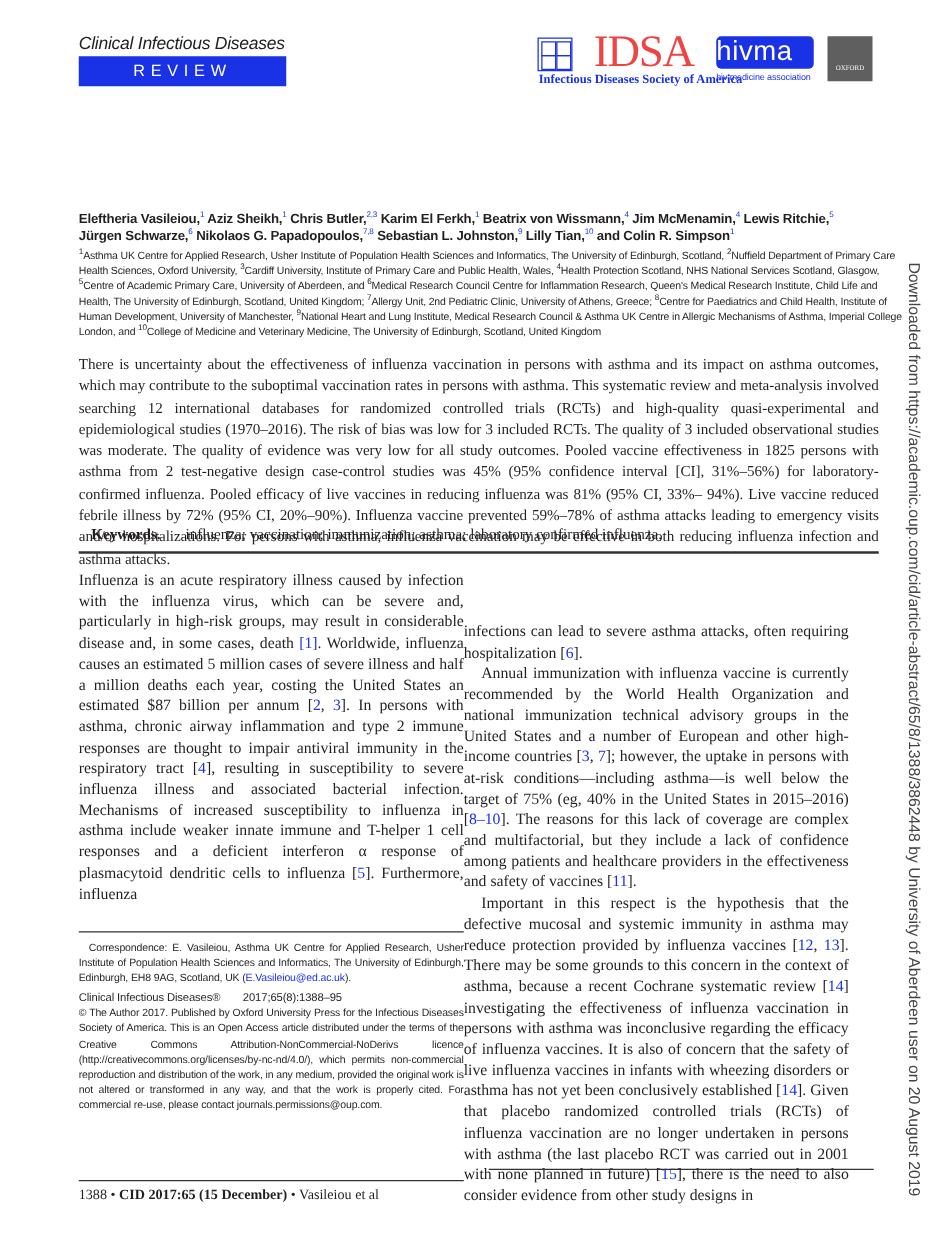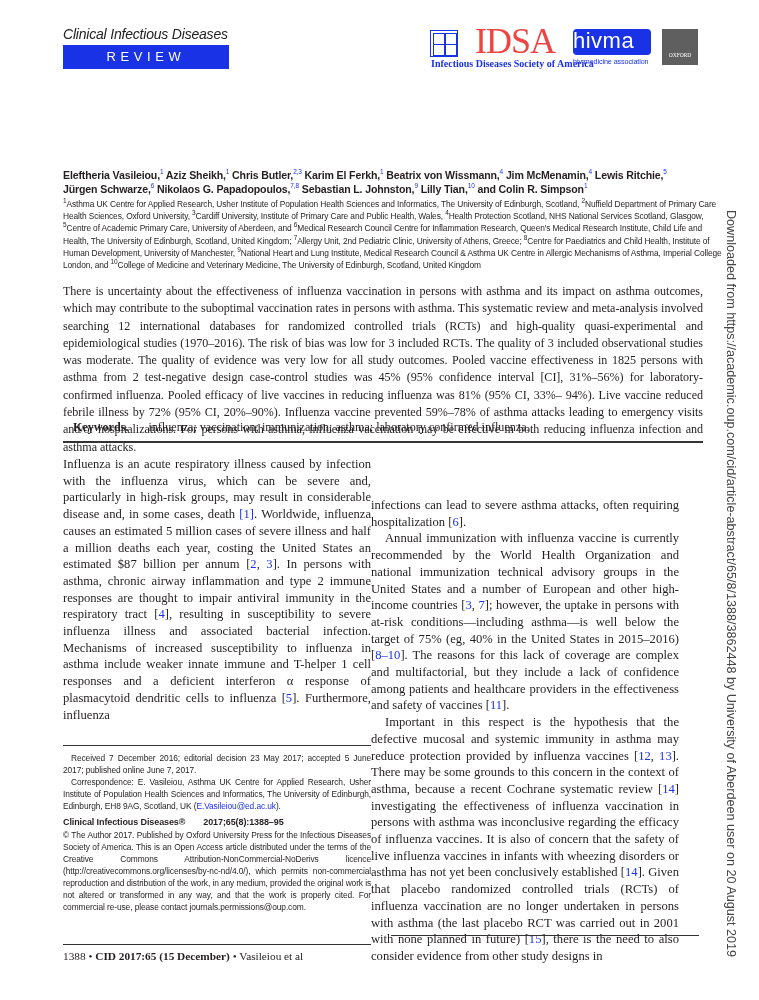--- a/index.html
+++ b/index.html
@@ -40,21 +40,21 @@
   #col-left { left: 63px; top: 456px; }
   #col-right { left: 371px; top: 470px; margin-top: 27px; }
   .col p { margin: 0; }
   .col p.indent { text-indent: 14px; }
   .ref { color: #1a32e6; }
 
   #foot-rule { position: absolute; left: 63px; top: 745px; width: 308px; height: 1px; background: #333; }
   #footnotes { position: absolute; left: 63px; top: 752px; width: 308px; font-size: 8.4px; line-height: 12.1px; text-align: justify; letter-spacing: -0.1px; }
   #footnotes p { margin: 0; }
   #footnotes p.ind { text-indent: 8px; }
-  #cite-line { margin-top: 4px !important; font-weight: bold; font-size: 9px; }
+  #cite-line { margin-top: 4px !important; font-weight: normal; font-size: 9px; }
   #cite-line .ref-val { margin-left: 18px; }
   #footnotes .email { color: #1a32e6; }
 
   #rule-bottom-right { position: absolute; left: 391px; top: 935px; width: 308px; height: 1px; background: #333; }
   #rule-bottom-left { position: absolute; left: 63px; top: 944px; width: 308px; height: 1px; background: #333; }
   #page-footer { position: absolute; left: 63px; top: 950px; font-size: 11.3px; white-space: nowrap; }
   #page-footer b { font-weight: bold; }
 
   #download-note { position: absolute; left: 738px; top: 210px; width: 600px; transform-origin: 0 0; transform: rotate(90deg); font-size: 12.6px; color: #444; white-space: nowrap; }
 </style>
@@ -102,21 +102,20 @@
 </div>
 
 <div id="col-right" class="col serif">
   <p><span>infections can lead to severe asthma attacks, often requiring hospitalization [</span><span class="ref">6</span><span>].</span></p>
   <p class="indent"><span>Annual immunization with influenza vaccine is currently recommended by the World Health Organization and national immunization technical advisory groups in the United States and a number of European and other high-income countries [</span><span class="ref">3</span><span>, </span><span class="ref">7</span><span>]; however, the uptake in persons with at-risk conditions—including asthma—is well below the target of 75% (eg, 40% in the United States in 2015–2016) [</span><span class="ref">8–10</span><span>]. The reasons for this lack of coverage are complex and multifactorial, but they include a lack of confidence among patients and healthcare providers in the effectiveness and safety of vaccines [</span><span class="ref">11</span><span>].</span></p>
   <p class="indent"><span>Important in this respect is the hypothesis that the defective mucosal and systemic immunity in asthma may reduce protection provided by influenza vaccines [</span><span class="ref">12</span><span>, </span><span class="ref">13</span><span>]. There may be some grounds to this concern in the context of asthma, because a recent Cochrane systematic review [</span><span class="ref">14</span><span>] investigating the effectiveness of influenza vaccination in persons with asthma was inconclusive regarding the efficacy of influenza vaccines. It is also of concern that the safety of live influenza vaccines in infants with wheezing disorders or asthma has not yet been conclusively established [</span><span class="ref">14</span><span>]. Given that placebo randomized controlled trials (RCTs) of influenza vaccination are no longer undertaken in persons with asthma (the last placebo RCT was carried out in 2001 with none planned in future) [</span><span class="ref">15</span><span>], there is the need to also consider evidence from other study designs in</span></p>
 </div>
 
 <div id="foot-rule"></div>
 <div id="footnotes" class="sans">
-  <p class="ind">Received 7 December 2016; editorial decision 23 May 2017; accepted 5 June 2017; published online June 7, 2017.</p>
   <p class="ind"><span>Correspondence: E. Vasileiou, Asthma UK Centre for Applied Research, Usher Institute of Population Health Sciences and Informatics, The University of Edinburgh, Edinburgh, EH8 9AG, Scotland, UK (</span><span class="email">E.Vasileiou@ed.ac.uk</span><span>).</span></p>
   <p id="cite-line"><span>Clinical Infectious Diseases®</span><span class="ref-val">2017;65(8):1388–95</span></p>
   <p>© The Author 2017. Published by Oxford University Press for the Infectious Diseases Society of America. This is an Open Access article distributed under the terms of the Creative Commons Attribution-NonCommercial-NoDerivs licence (http://creativecommons.org/licenses/by-nc-nd/4.0/), which permits non-commercial reproduction and distribution of the work, in any medium, provided the original work is not altered or transformed in any way, and that the work is properly cited. For commercial re-use, please contact journals.permissions@oup.com.</p>
 </div>
 
 <div id="rule-bottom-right"></div>
 <div id="rule-bottom-left"></div>
 
 <div id="page-footer" class="serif">
   <span>1388</span>

